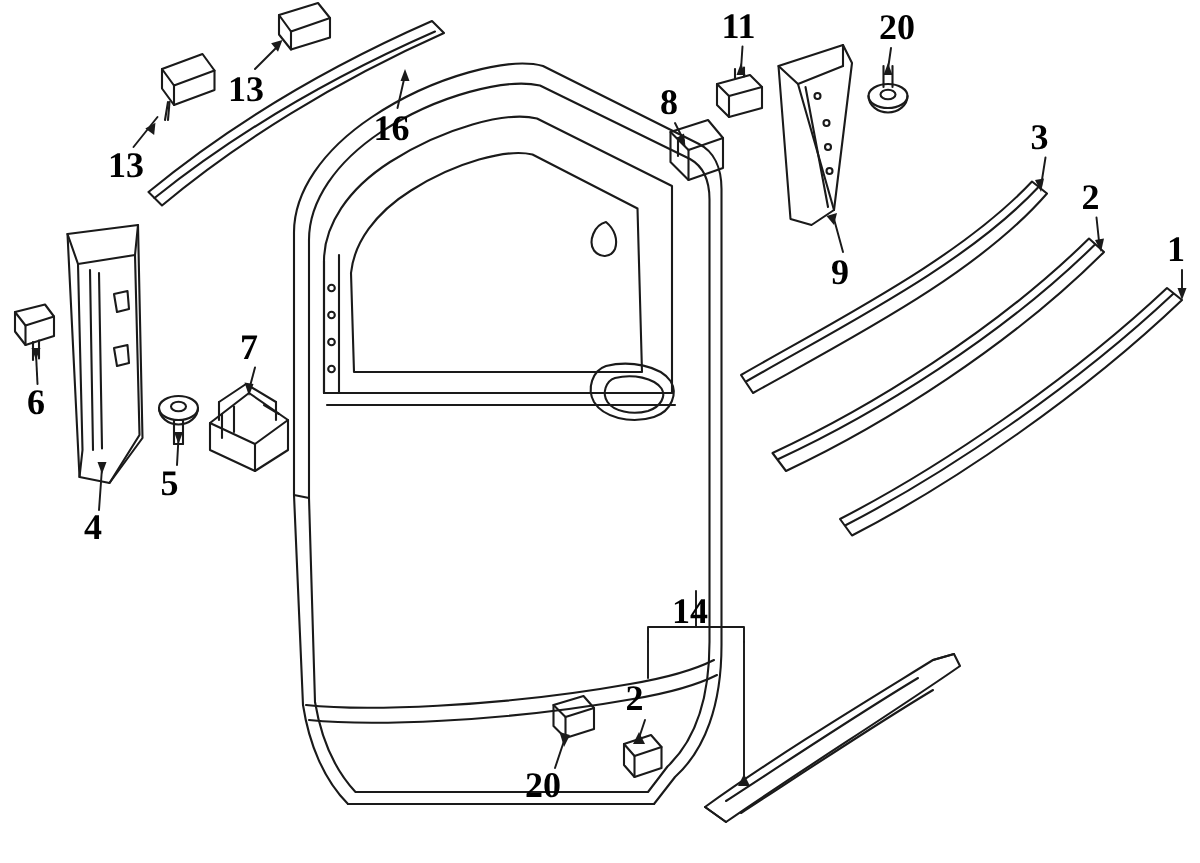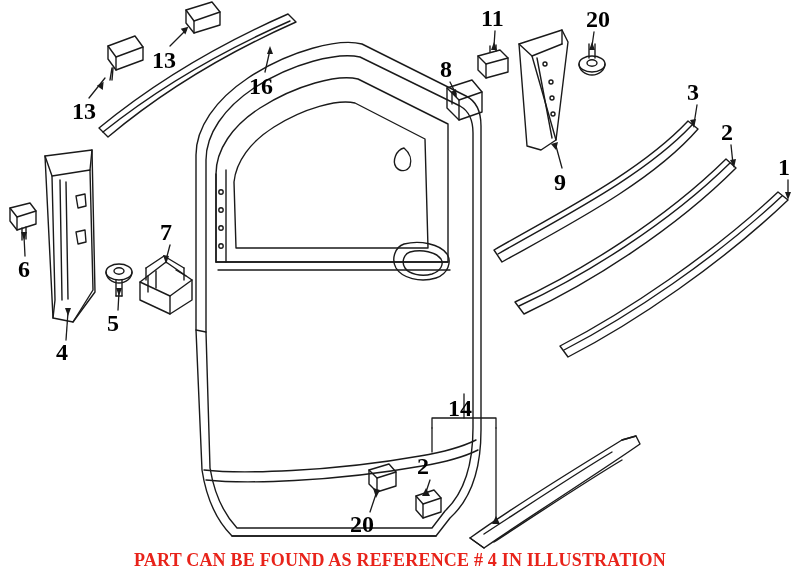--- a/index.html
+++ b/index.html
@@ -302,15 +302,14 @@
   <div class="callout" style="left:554px; top:170px;">9</div>
   <div class="callout" style="left:586px; top:7px;">20</div>
   <div class="callout" style="left:481px; top:6px;">11</div>
   <div class="callout" style="left:249px; top:74px;">16</div>
   <div class="callout" style="left:72px;  top:99px;">13</div>
   <div class="callout" style="left:152px; top:48px;">13</div>
   <div class="callout" style="left:448px; top:396px;">14</div>
   <div class="callout" style="left:417px; top:454px;">2</div>
   <div class="callout" style="left:350px; top:512px;">20</div>
 
-  <div id="footer-note">PART CAN BE FOUND AS REFERENCE # 4 IN ILLUSTRATION</div>
 
 </div>
 
 </body></html>

